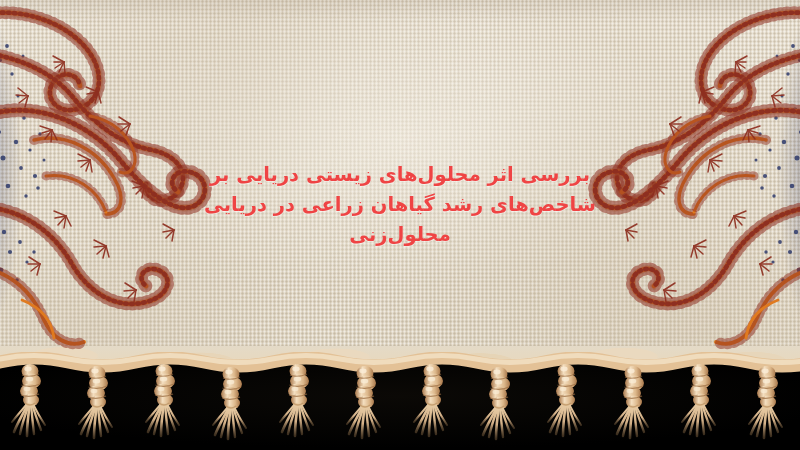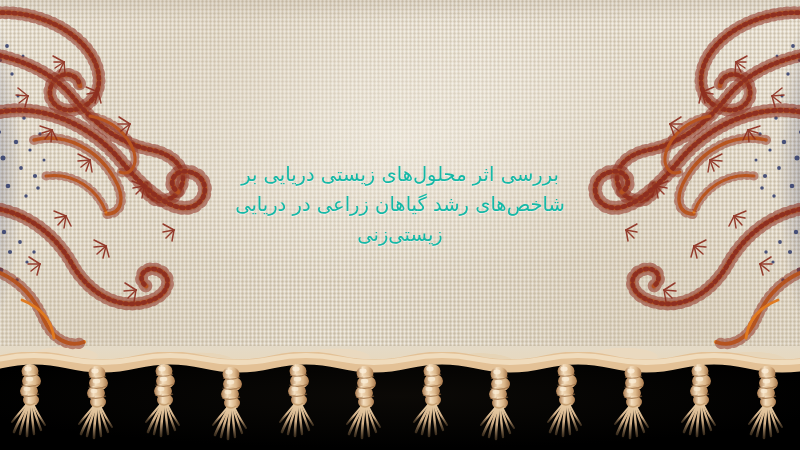--- a/index.html
+++ b/index.html
@@ -62,23 +62,23 @@
   .ornament svg{display:block;width:100%;height:100%;}
 
   
   .fringe{position:absolute;left:0;top:352px;width:800px;height:98px;}
   .fringe svg{display:block;width:100%;height:100%;}
 
   
   .title-block{
     position:absolute;left:180px;top:160px;width:440px;
     text-align:center;direction:rtl;
-    color:#14b8a6;
+    color:#ef4444;
     font-size:19.5px;
-    font-weight:400;
+    font-weight:700;
     line-height:30px;
     letter-spacing:0px;
     text-shadow:0 1px 0 rgba(255,255,255,.45);
   }
   .title-line{display:block;white-space:nowrap;}
   .title-line.l3{font-size:19.5px;}
 </style>
 </head>
 <body>
 
@@ -535,16 +535,16 @@
         <use href="#tassel" x="633" y="12"></use>
         <use href="#tassel" x="700" y="10"></use>
         <use href="#tassel" x="767" y="12"></use>
       </g>
     </svg>
   </div>
 
   <div class="title-block">
     <span class="title-line l1">بررسی اثر محلول‌های زیستی دریایی بر</span>
     <span class="title-line l2">شاخص‌های رشد گیاهان زراعی در دریایی</span>
-    <span class="title-line l3">زیستی‌زنی</span>
+    <span class="title-line l3">محلول‌زنی</span>
   </div>
 
 </div>
 
 </body></html>

